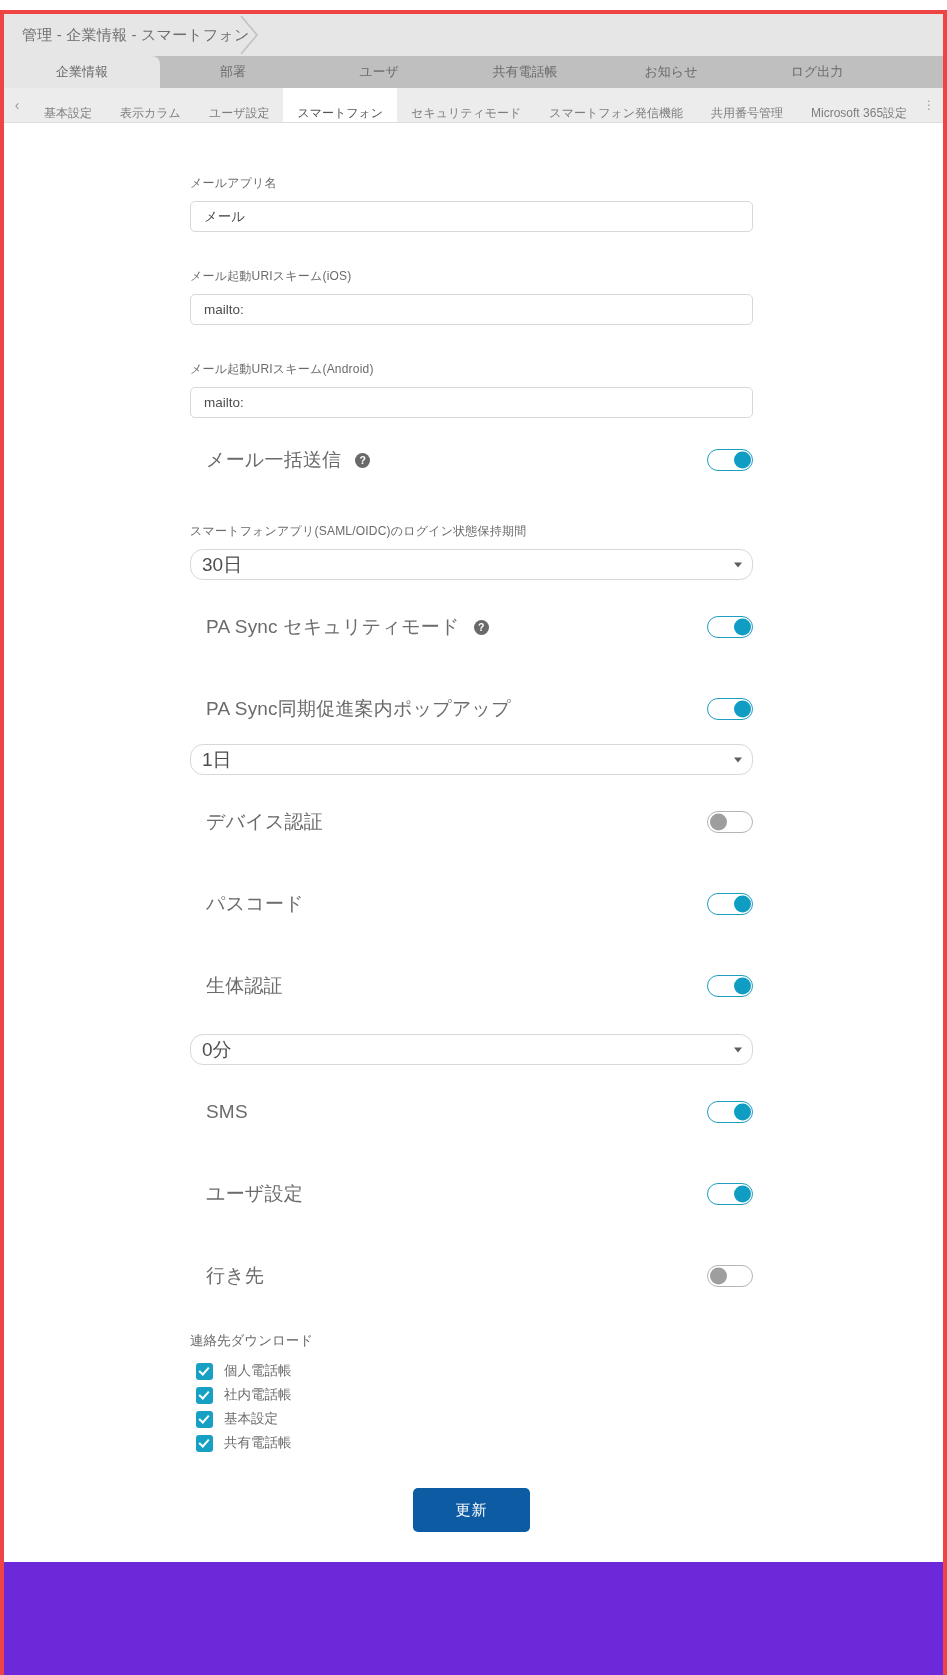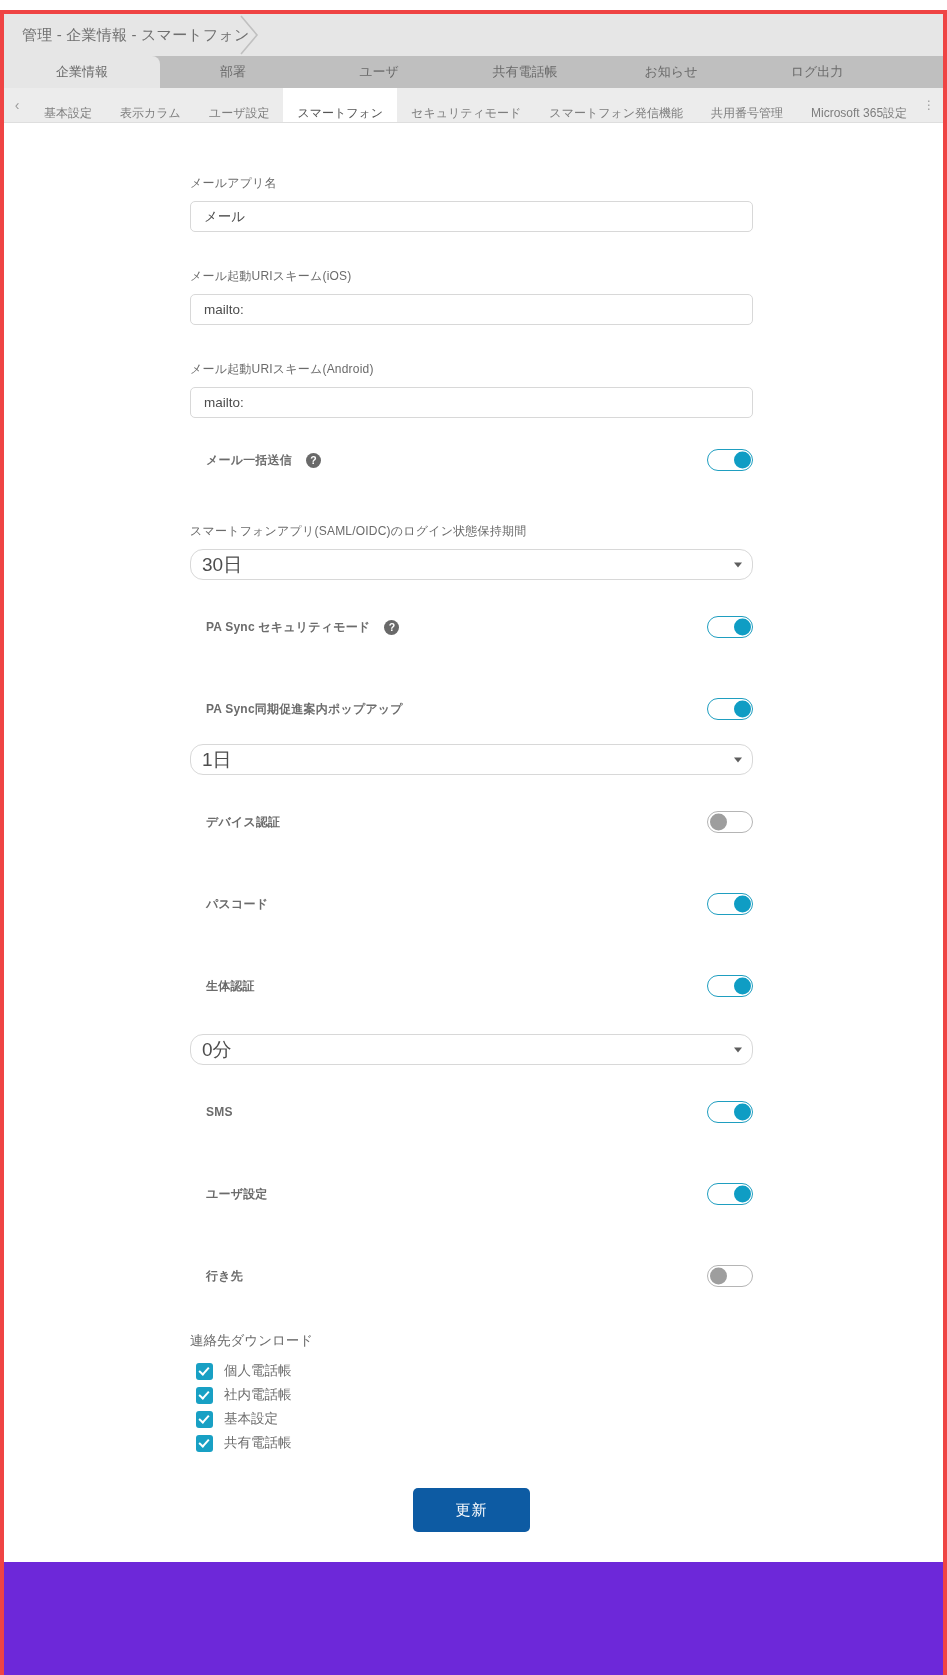--- a/index.html
+++ b/index.html
@@ -198,26 +198,25 @@
   }
 
   
   .toggle-row {
     display: flex;
     align-items: center;
     height: 22px;
     margin-bottom: 60px;
   }
   .toggle-row .tr-label {
-    font-size: 12px;
+    font-size: 19px;
     color: #6b6b6b;
     padding-left: 16px;
     letter-spacing: .2px;
     white-space: nowrap;
-    font-weight: bold;
   }
   .help-icon {
     width: 15px;
     height: 15px;
     border-radius: 50%;
     background: #696969;
     color: #fff;
     font-size: 10.5px;
     font-weight: bold;
     display: inline-flex;

